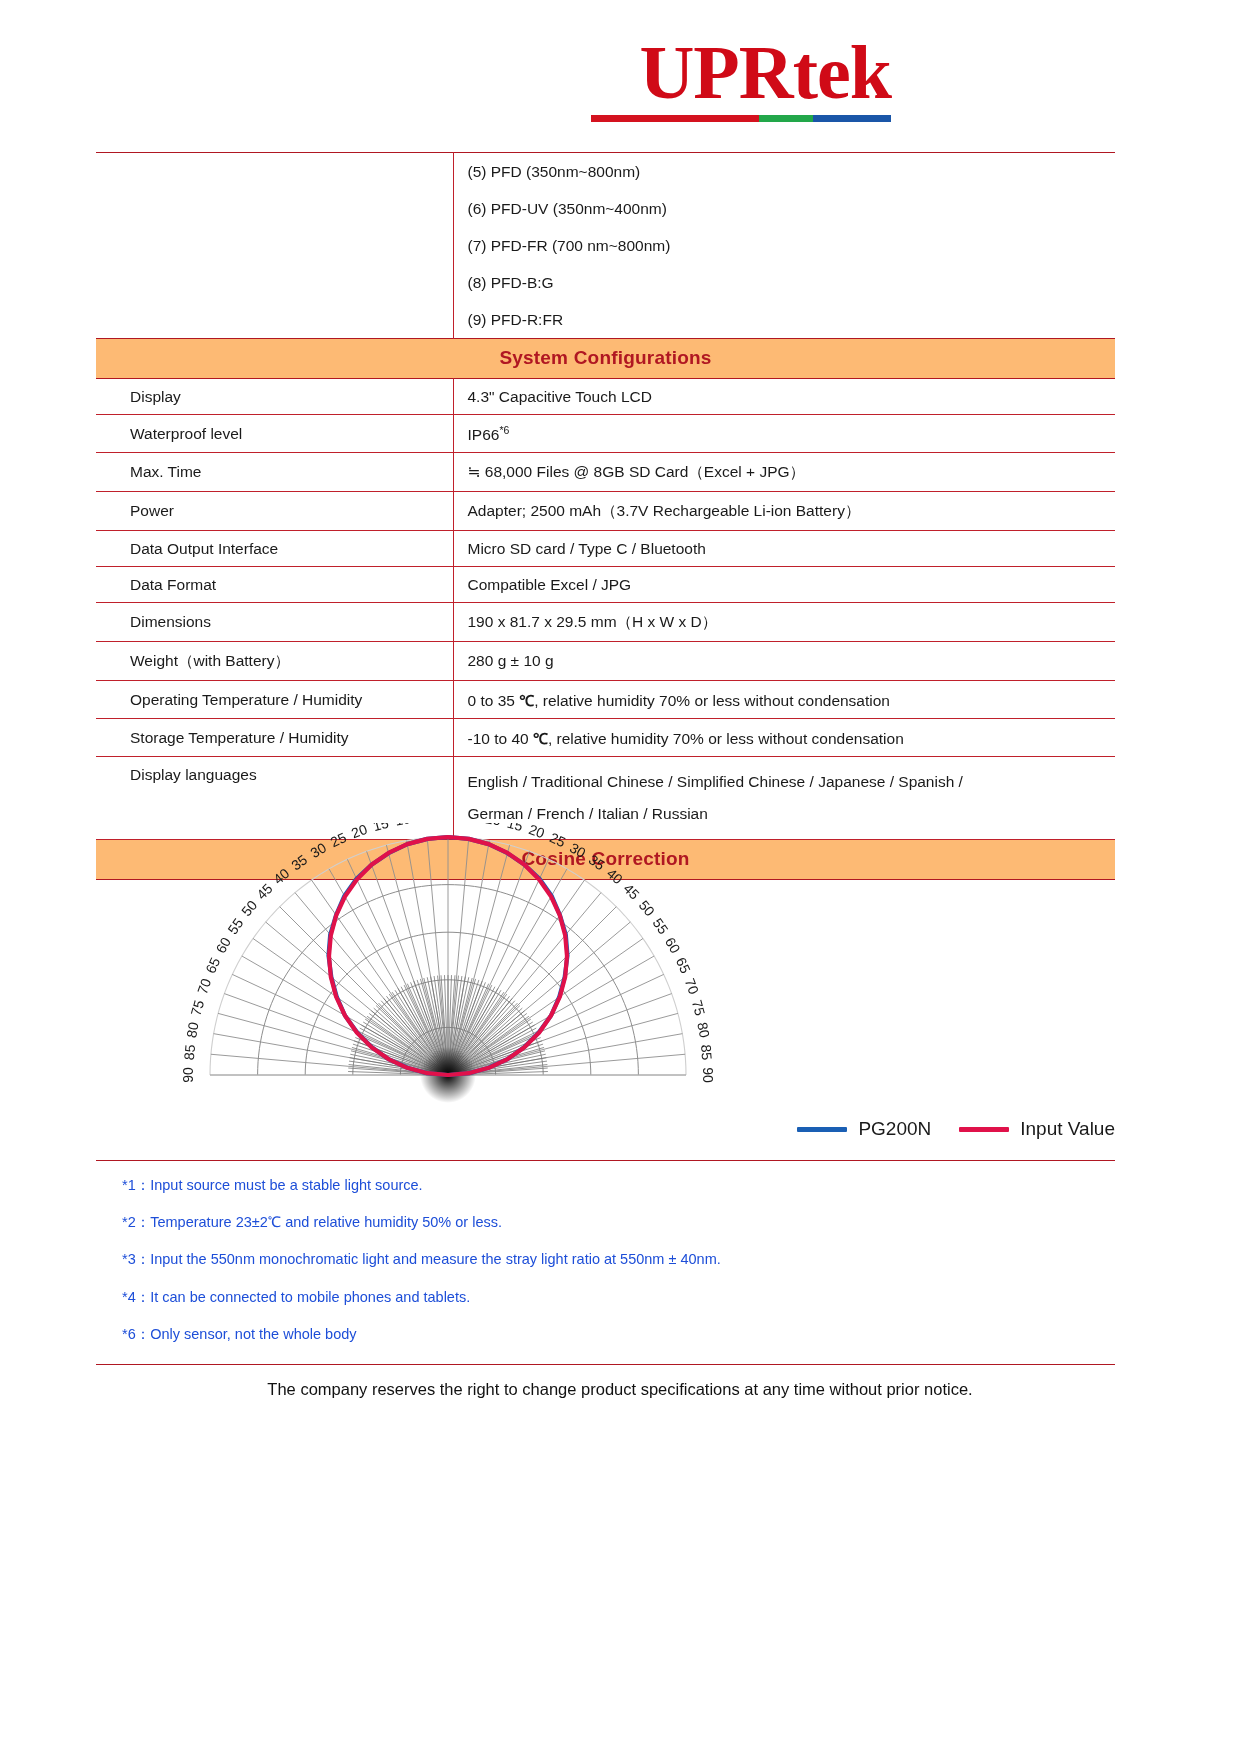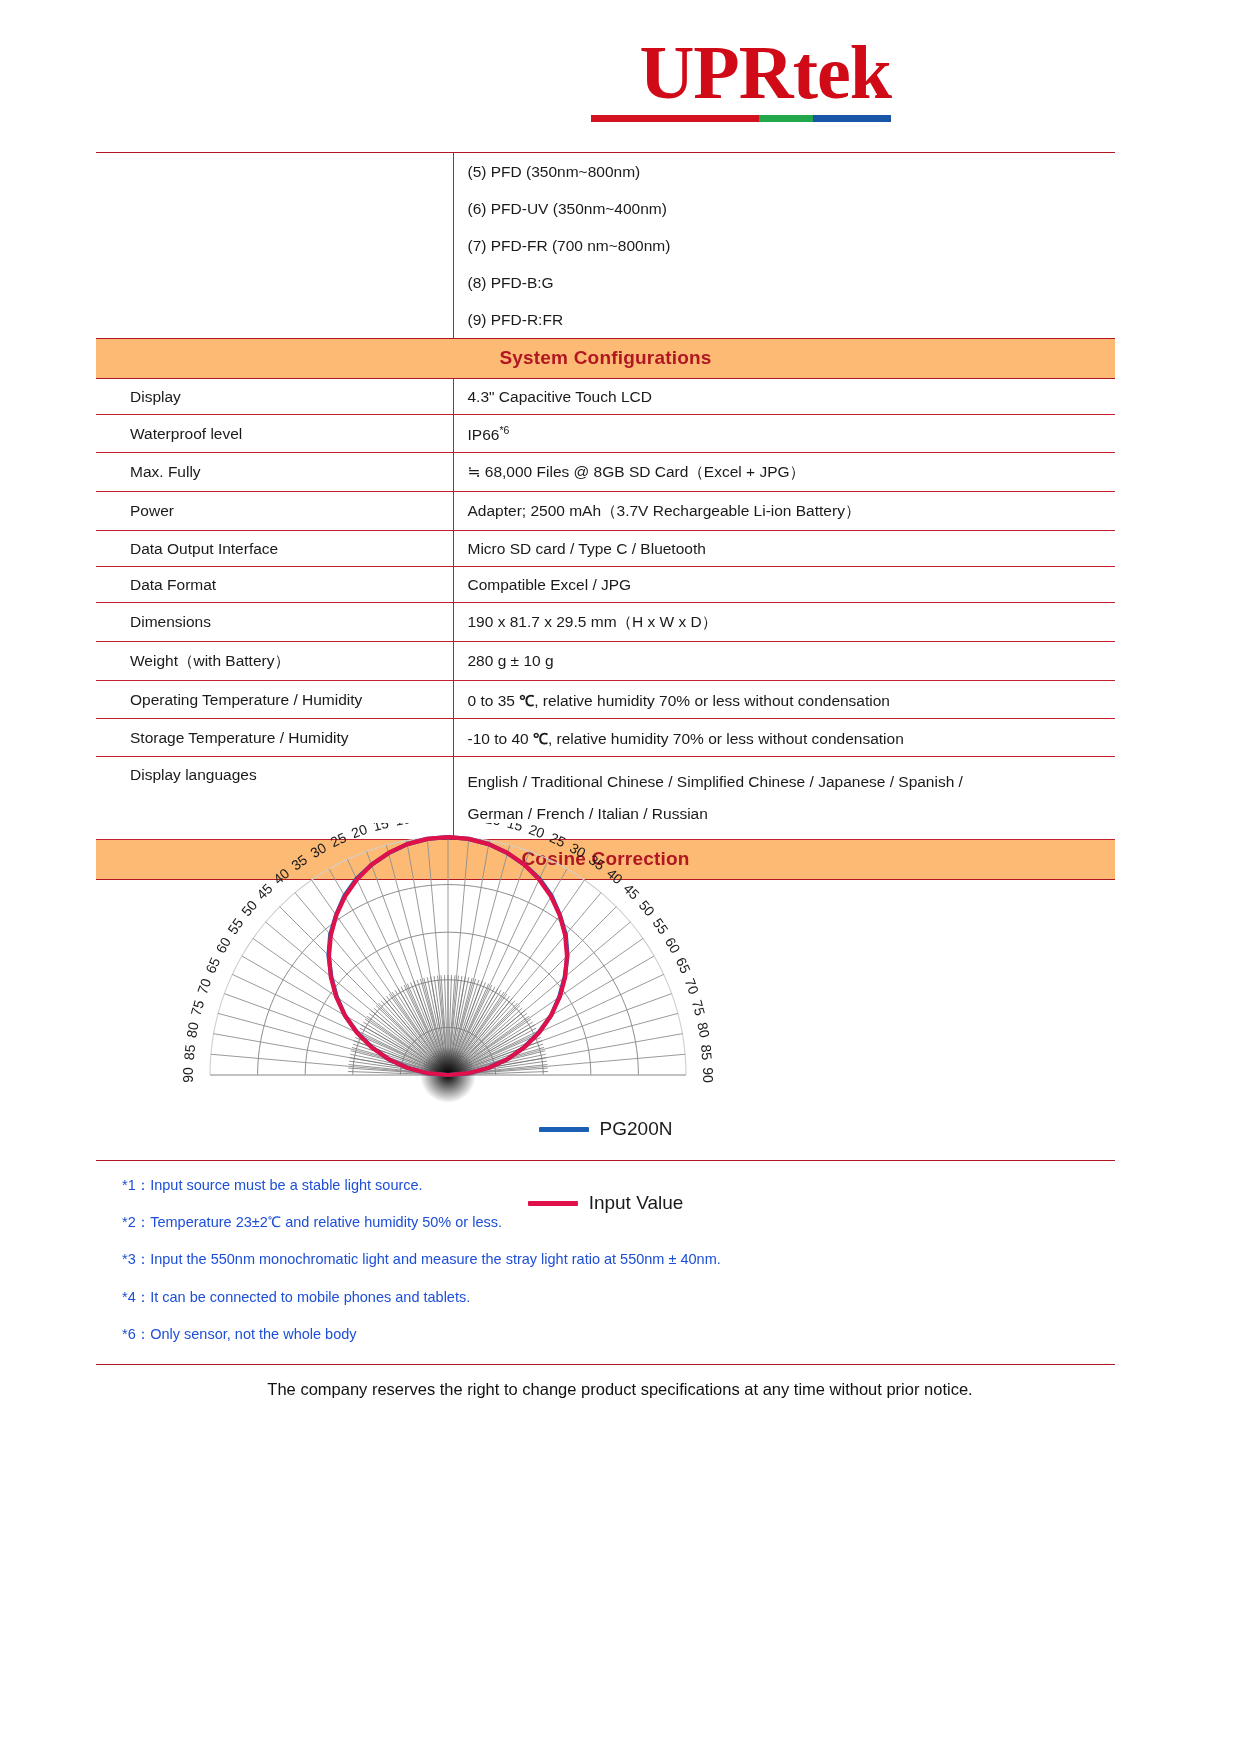--- a/index.html
+++ b/index.html
@@ -75,21 +75,21 @@
   .deg { font-weight:bold; font-size:15px; }
 
   
   .chart-area {
     position:absolute; left:96px; top:823px; width:1019px; height:335px;
   }
   .chart-svg { position:absolute; left:0; top:0; }
 
   .legend {
     position:absolute; left:0; top:295px; width:1019px;
-    display:flex; justify-content:flex-end; gap:52px; align-items:center;flex-direction:column;
+    display:flex; justify-content:flex-end; gap:28px; align-items:center;
   }
   .legend-item { display:flex; align-items:center; gap:11px; }
   .legend-swatch { width:50px; height:5px; border-radius:1px; display:block; }
   .legend-label { font-size:19px; color:#1a1a1a; }
 
   
   .fn-rule {
     position:absolute; left:96px; width:1019px; height:0;
     border-top:1.5px solid #b01722;
   }
@@ -155,21 +155,21 @@
         <td class="lbl-col">Display</td>
         <td class="val-col">4.3" Capacitive Touch LCD</td>
       </tr>
 
       <tr class="spec-row">
         <td class="lbl-col">Waterproof level</td>
         <td class="val-col"><span>IP66</span><sup class="fn">*6</sup></td>
       </tr>
 
       <tr class="spec-row">
-        <td class="lbl-col">Max. Fully</td>
+        <td class="lbl-col">Max. Time</td>
         <td class="val-col">≒ 68,000 Files @ 8GB SD Card（Excel + JPG）</td>
       </tr>
 
 
       <tr class="spec-row">
         <td class="lbl-col">Power</td>
         <td class="val-col">Adapter; 2500 mAh（3.7V Rechargeable Li-ion Battery）</td>
       </tr>
 
       <tr class="spec-row">

